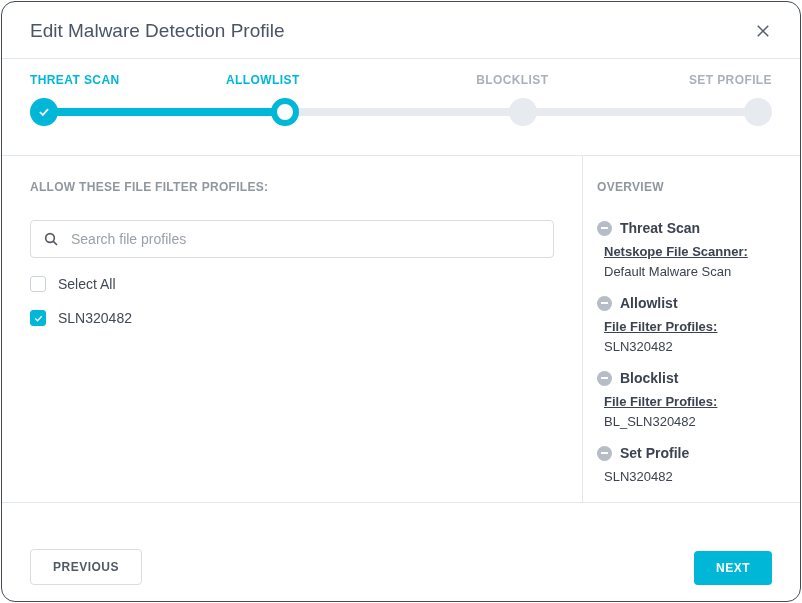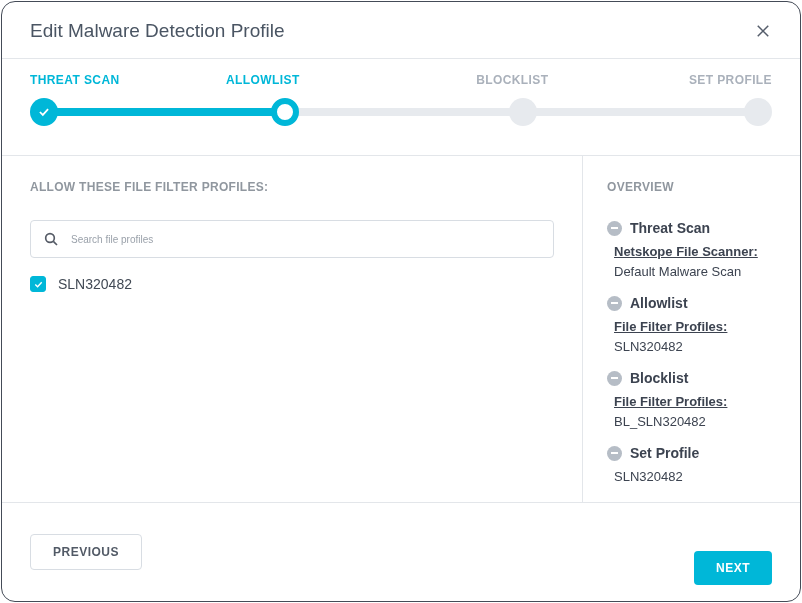--- a/index.html
+++ b/index.html
@@ -25,44 +25,44 @@
   .track-line { position: absolute; top: 50%; left: 14px; right: 14px; height: 8px; background: #e7eaee; border-radius: 4px; transform: translateY(-50%); }
   .track-fill { position: absolute; top: 50%; left: 14px; height: 8px; background: #00b7d8; border-radius: 4px; transform: translateY(-50%); }
   .step-node { position: absolute; top: 50%; width: 28px; height: 28px; border-radius: 50%; transform: translate(-50%, -50%); }
   .node-complete { background: #00b7d8; display: flex; align-items: center; justify-content: center; }
   .node-complete svg { width: 14px; height: 14px; stroke: #fff; stroke-width: 3; fill: none; }
   .node-current { background: #fff; border: 6px solid #00b7d8; }
   .node-future { background: #e7eaee; }
 
   .body { flex: 1; display: flex; min-height: 0; }
   .left { flex: 1; padding: 24px 28px; }
-  .right { width: 218px; border-left: 1px solid #e3e6ea; padding: 24px 24px; }
+  .right { width: 218px; border-left: 1px solid #e3e6ea; padding: 24px 14px; }
 
   .section-label { font-size: 12px; font-weight: 700; letter-spacing: .3px; color: #90979f; margin-bottom: 26px; }
 
   .search-box { display: flex; align-items: center; border: 1px solid #d8dde3; border-radius: 4px; height: 38px; padding: 0 12px; margin-bottom: 18px; }
   .search-box svg { width: 16px; height: 16px; color: #555b66; margin-right: 12px; flex-shrink: 0; }
-  .search-box input { border: none; outline: none; font-size: 10px; color: #333; flex: 1; background: transparent; }
+  .search-box input { border: none; outline: none; font-size: 14px; color: #333; flex: 1; background: transparent; }
   .search-box input::placeholder { color: #9aa1aa; }
 
   .check-row { display: flex; align-items: center; margin-bottom: 18px; cursor: pointer; }
   .checkbox { width: 16px; height: 16px; border: 1px solid #cdd3da; border-radius: 3px; margin-right: 12px; flex-shrink: 0; display: flex; align-items: center; justify-content: center; }
   .checkbox.checked { background: #00b7d8; border-color: #00b7d8; }
   .checkbox.checked svg { width: 11px; height: 11px; stroke: #fff; stroke-width: 3; fill: none; }
   .check-label { font-size: 14px; color: #414954; }
 
   .ov-section { margin-bottom: 14px; }
   .ov-head { display: flex; align-items: center; margin-bottom: 6px; cursor: pointer; }
   .ov-toggle { width: 15px; height: 15px; border-radius: 50%; background: #b6bdc6; display: flex; align-items: center; justify-content: center; margin-right: 8px; flex-shrink: 0; }
   .ov-toggle::before { content: ""; width: 7px; height: 2px; background: #fff; }
   .ov-title { font-size: 14px; font-weight: 700; color: #3c4350; }
   .ov-detail { margin-left: 7px; font-size: 13px; line-height: 1.5; color: #3c4350; }
   .ov-link { font-weight: 700; text-decoration: underline; cursor: pointer; color: #3c4350; }
 
-  .footer { border-top: 1px solid #e3e6ea; padding: 16px 28px; display: flex; justify-content: space-between; align-items: center; }
+  .footer { border-top: 1px solid #e3e6ea; padding: 16px 28px; display: flex; justify-content: space-between; align-items: flex-end; }
   .btn { font-size: 12px; font-weight: 700; letter-spacing: .5px; padding: 10px 22px; border-radius: 4px; cursor: pointer; border: none; }
   .btn-secondary { background: #fff; border: 1px solid #d8dde3; color: #525a66; }
   .btn-primary { background: #00b7d8; color: #fff; margin-top: 32px; }
 </style>
 </head>
 <body>
 
 <div class="modal">
 
   <div class="modal-header">
@@ -99,20 +99,24 @@
     <div class="left">
       <div class="section-label">ALLOW THESE FILE FILTER PROFILES:</div>
       <div class="search-box">
         <svg viewBox="0 0 24 24" fill="none" stroke="currentColor" stroke-width="2.5">
           <circle cx="10.5" cy="10.5" r="6.5"></circle>
             <path d="M15.5 15.5 L21 21"></path>
         </svg>
         <input type="text" placeholder="Search file profiles" style="">
       </div>
 
+      <div class="check-row">
+        <div class="checkbox"></div>
+        <div class="check-label">Select All</div>
+      </div>
       <div class="check-row">
         <div class="checkbox checked">
           <svg viewBox="0 0 24 24">
               <path d="M5 12 L10 17 L19 7"></path>
             </svg>
         </div>
         <div class="check-label">SLN320482</div>
       </div>
     </div>
 

